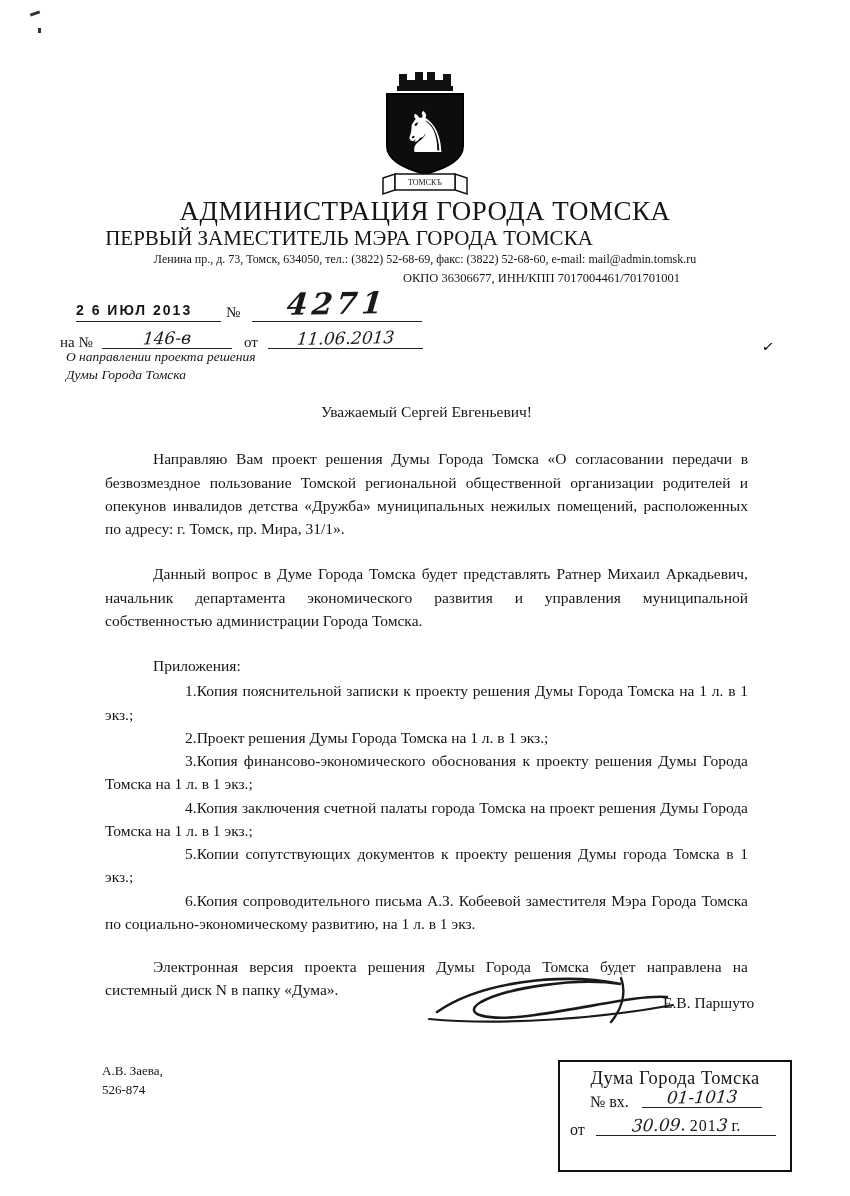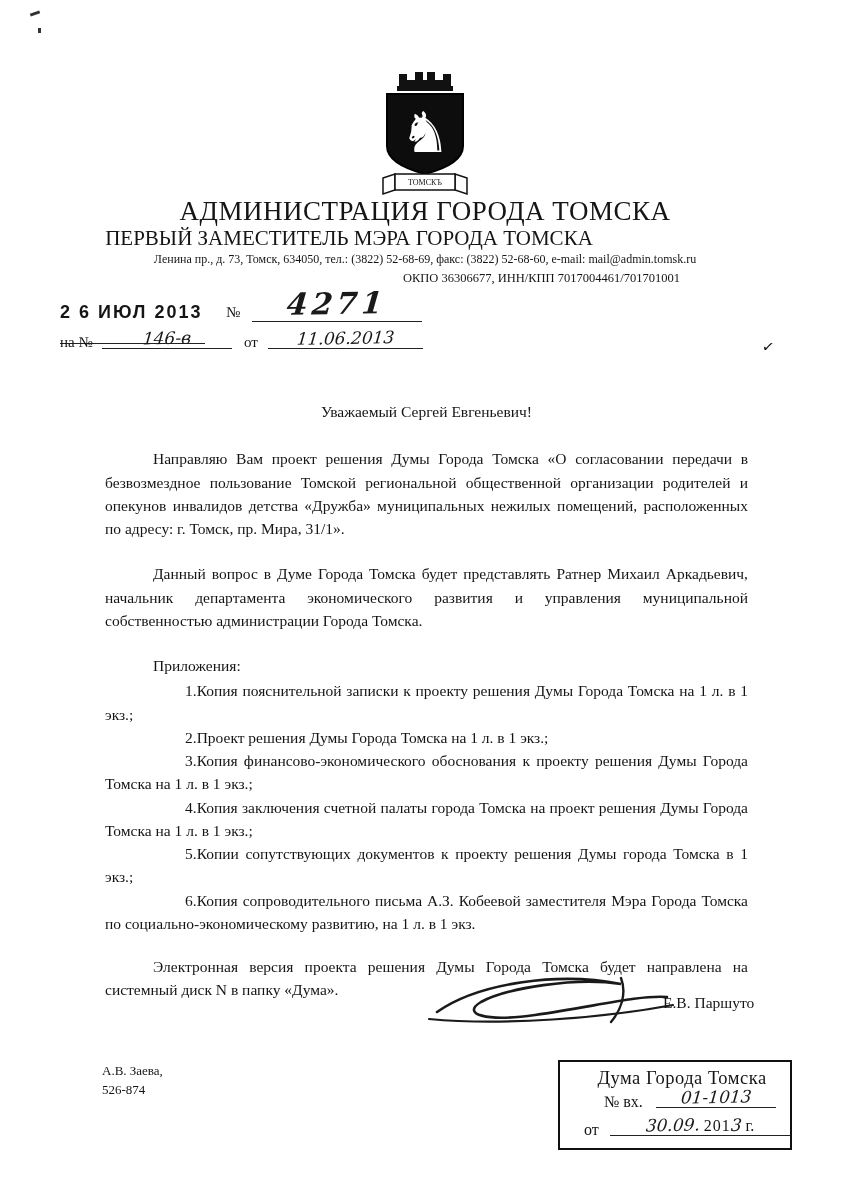--- a/index.html
+++ b/index.html
@@ -20,24 +20,24 @@
   .org1 { position:absolute; left:0; top:196px; width:850px; text-align:center;
           font-size:27px; letter-spacing:0.5px; font-weight:500; }
   .org2 { position:absolute; left:0; top:226px; width:698px; text-align:center;
           font-size:21px; font-weight:500; }
   .contact { position:absolute; left:0; top:252px; width:850px; text-align:center; font-size:12px; }
   .codes { position:absolute; left:0; top:271px; width:680px; text-align:right; font-size:12.5px; }
 
   
   .refblock { position:absolute; left:60px; top:300px; width:365px; font-size:14px; }
   .refrow1 { position:relative; height:26px; }
-  .stampdate { position:absolute; left:0; top:2px; width:145px;
+  .stampdate { position:absolute; left:16px; top:2px; width:145px;
                font-family:"Liberation Sans", sans-serif; font-weight:bold;
-               font-size:18px; letter-spacing:2px; border-bottom:1.5px solid #222;
-               padding-bottom:20px; }
+               font-size:14px; letter-spacing:2px; border-bottom:1.5px solid #222;
+               padding-bottom:3px; }
   .numlabel { position:absolute; left:166px; top:4px; font-size:15px; }
   .numvalue { position:absolute; left:192px; top:-14px; width:170px; text-align:center;
               border-bottom:1.5px solid #222; padding-bottom:0px; }
   .refrow2 { position:relative; height:22px; margin-top:6px; }
   .onlabel { position:absolute; left:0; top:2px; font-size:15px; }
   .replynum { position:absolute; left:42px; top:-4px; width:130px; text-align:center;
               border-bottom:1.5px solid #222; }
   .otlabel { position:absolute; left:184px; top:2px; font-size:15px; }
   .replydate { position:absolute; left:208px; top:-4px; width:155px; text-align:center;
                border-bottom:1.5px solid #222; }
@@ -66,22 +66,22 @@
   .closing { text-align:justify; text-indent:48px; margin:20px 0 0 0; }
 
   
   .sig-scrawl { position:absolute; left:425px; top:968px; }
   .sig-name { position:absolute; left:663px; top:994px; font-size:15.5px; }
 
   
   .executor { position:absolute; left:102px; top:1062px; font-size:13px; line-height:1.45; }
 
   
-  .stampbox { position:absolute; left:558px; top:1060px; width:234px; height:90px;
-              border:2px solid #111; padding:6px 10px 4px 24px; box-sizing:border-box; }
+  .stampbox { position:absolute; left:558px; top:1060px; width:234px; height:112px;
+              border:2px solid #111; padding:6px 10px 4px 10px; box-sizing:border-box; }
   .stamp-title { text-align:center; font-size:18.5px; font-weight:500; letter-spacing:0.5px; }
   .stamp-row { position:relative; height:26px; font-size:16px; }
   .stamp-inlabel { position:absolute; left:20px; top:4px; font-size:16px; }
   .stamp-innum { position:absolute; left:72px; top:-2px; width:120px; text-align:center;
                  border-bottom:1.5px solid #222; }
   .stamp-otlabel { position:absolute; left:0px; top:6px; font-size:16px; }
   .stamp-datewrap { position:absolute; left:26px; top:0px; width:180px;
                     border-bottom:1.5px solid #222; text-align:center; }
   .yr-printed { font-size:16px; letter-spacing:1px; }
 </style>
@@ -126,20 +126,24 @@
       <span class="numvalue"><span class="handwrite hw-big">4271</span></span>
     </div>
     <div class="refrow2">
       <span class="onlabel">на №</span>
       <span class="replynum"><span class="handwrite">146-в</span></span>
       <span class="otlabel">от</span>
       <span class="replydate"><span class="handwrite">11.06.2013</span></span>
     </div>
   </div>
 
+  <div class="subject">
+    <div>О направлении проекта решения</div>
+    <div>Думы Города Томска</div>
+  </div>
 
   <span class="penmark">✓</span>
 
   <div class="bodyflow">
     <p class="salutation">Уважаемый Сергей Евгеньевич!</p>
     <p class="para">Направляю Вам проект решения Думы Города Томска «О согласовании передачи в безвозмездное пользование Томской региональной общественной организации родителей и опекунов инвалидов детства «Дружба» муниципальных нежилых помещений, расположенных по адресу: г. Томск, пр. Мира, 31/1».</p>
     <p class="para">Данный вопрос в Думе Города Томска будет представлять Ратнер Михаил Аркадьевич, начальник департамента экономического развития и управления муниципальной собственностью администрации Города Томска.</p>
     <p class="att-label">Приложения:</p>
     <div class="att-item">
       <span class="att-num">1.</span><span>Копия пояснительной записки к проекту решения Думы Города Томска на 1 л. в 1 экз.;</span>

